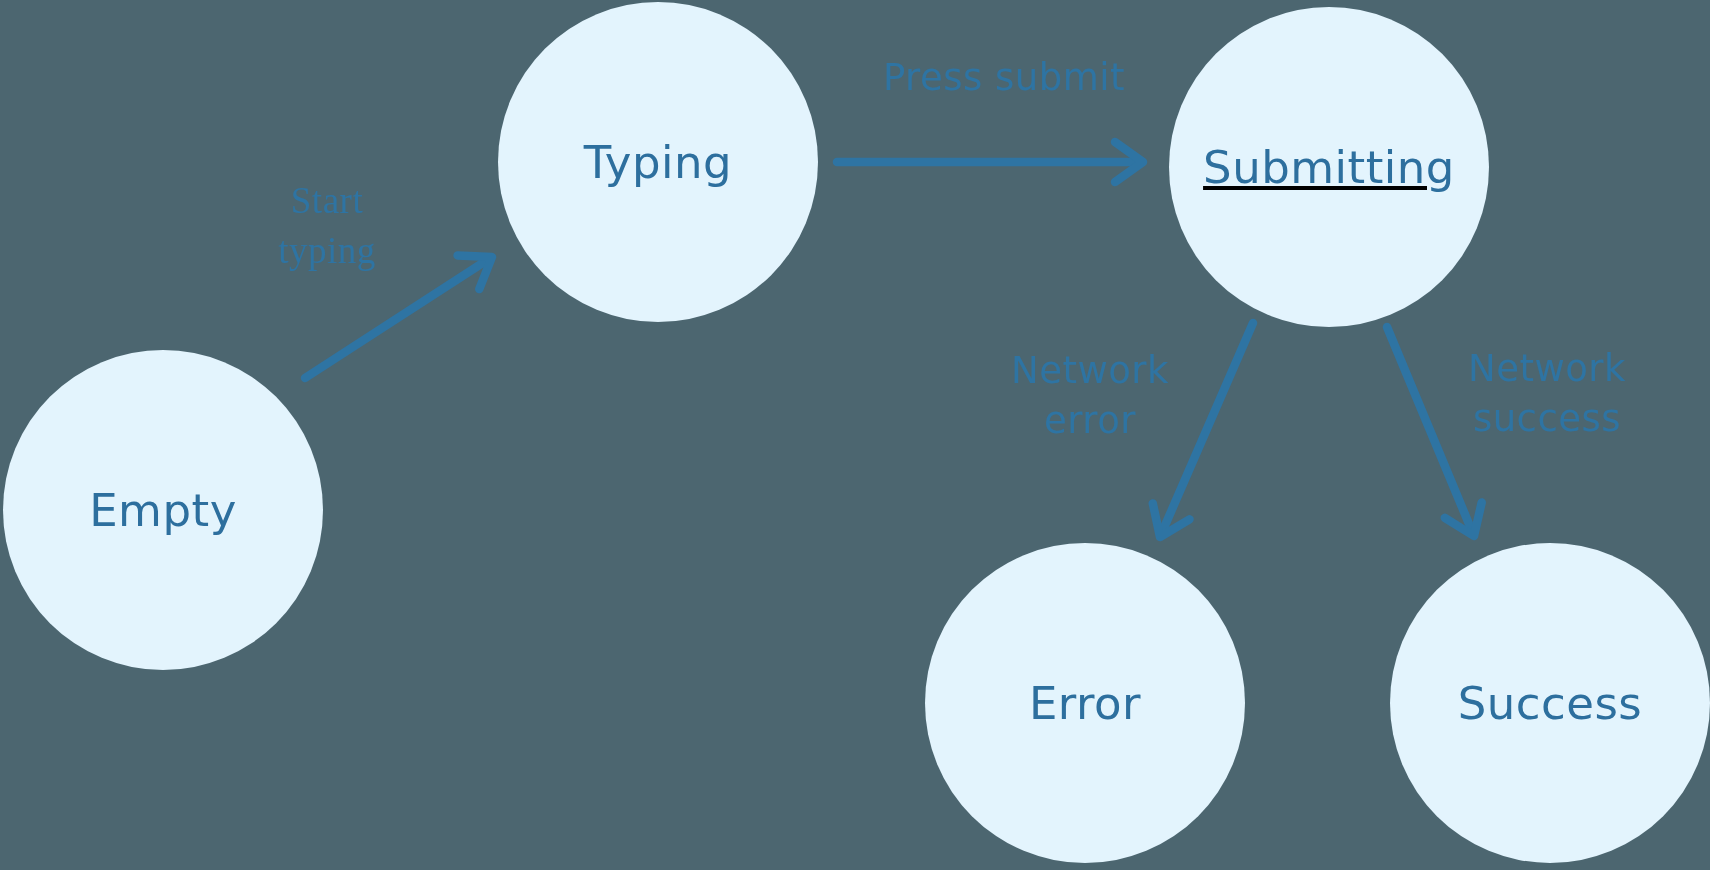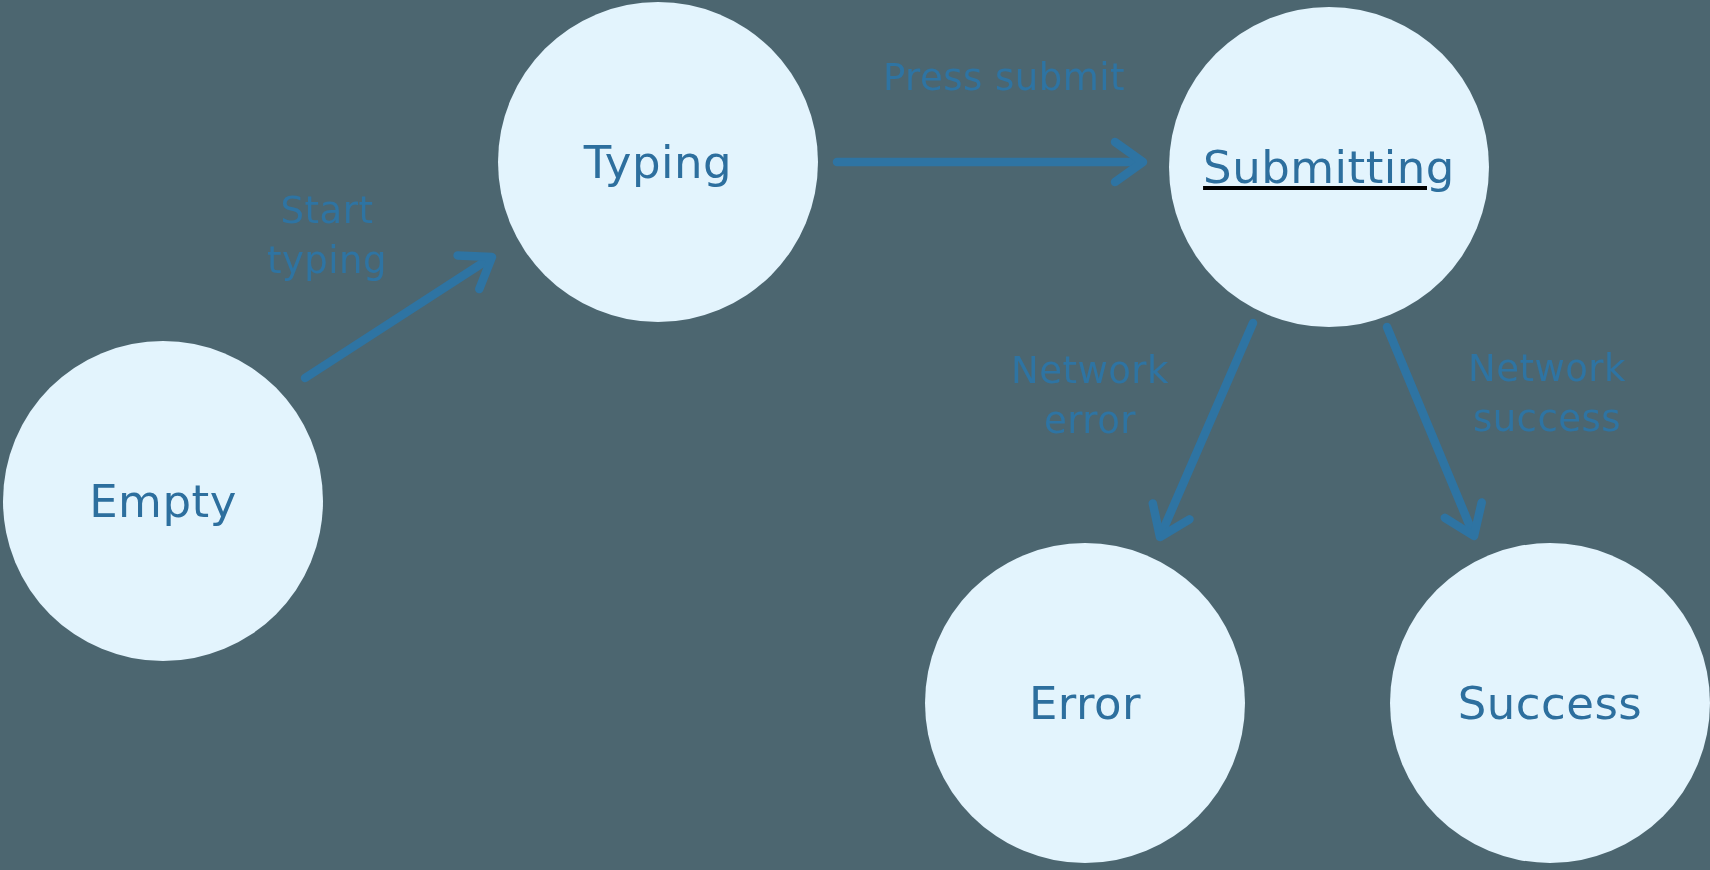--- a/index.html
+++ b/index.html
@@ -46,26 +46,26 @@
   .edge-label {
     position: absolute;
     transform: translateX(-50%);
     color: #2e74a3;
     font-size: 37px;
     line-height: 50px;
     text-align: center;
     white-space: nowrap;
     letter-spacing: 0.5px;
   }
-  .label-start-typing   { left: 327px;  top: 186px; }
+  .label-start-typing   { left: 327px;  top: 176px; font-family: Liberation Serif, serif; }
   .label-press-submit   { left: 988px;  top: 53px; margin-left: 16px;  }
   .label-network-error  { left: 1090px; top: 346px; }
   .label-network-success{ left: 1547px; top: 344px; }
 
-  .node-empty      { left: 3px;    top: 341px; }
+  .node-empty      { left: 3px;    top: 350px; }
   .node-typing     { left: 498px;  top: 2px;   }
   .node-submitting { left: 1169px; top: 7px; text-decoration: underline;   }
   .node-error      { left: 925px;  top: 543px; }
   .node-success    { left: 1390px; top: 543px; }
 </style>
 </head>
 <body>
 
 <div class="stage">
 

